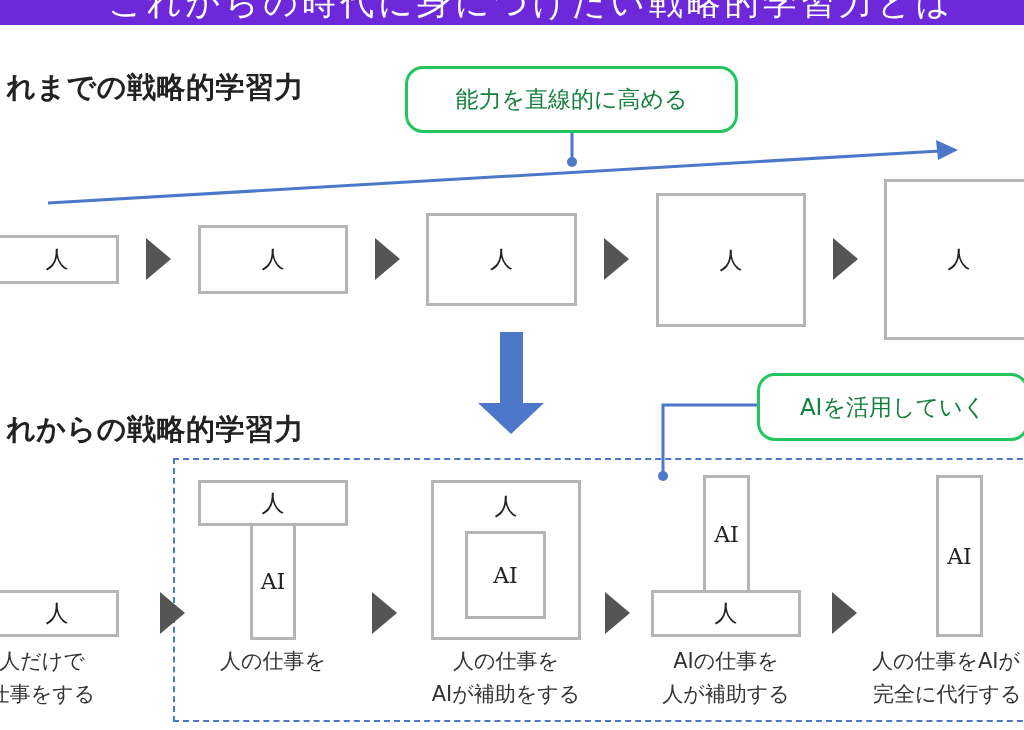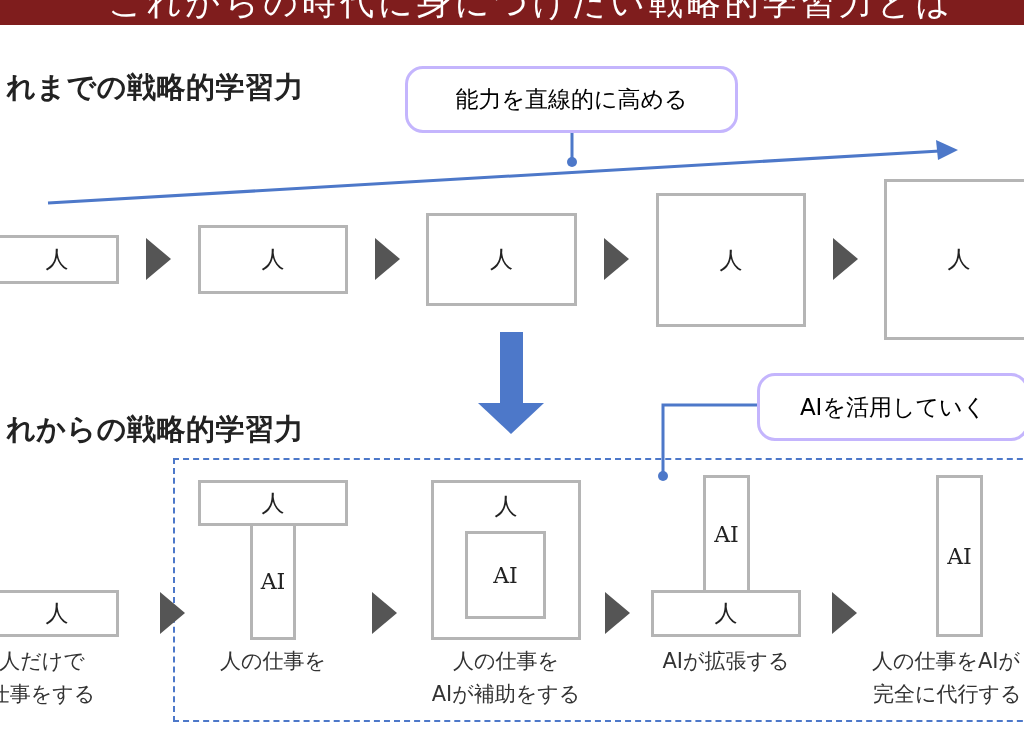--- a/index.html
+++ b/index.html
@@ -4,33 +4,33 @@
 <style>
   html, body { margin: 0; padding: 0; }
   body {
     width: 1024px; height: 730px; overflow: hidden; position: relative;
     background: #ffffff;
     font-family: "DejaVu Sans", sans-serif;
     color: #222222;
   }
   .header {
     position: absolute; left: 0; top: 0; width: 1024px; height: 25px;
-    background: #7f1d1d; overflow: hidden;
+    background: #6d28d9; overflow: hidden;
   }
   .header-title {
     position: absolute; left: 108px; top: -20px; white-space: nowrap;
     color: #ffffff; font-size: 34px; letter-spacing: 4px;
   }
   .section-title {
     position: absolute; white-space: nowrap; font-size: 29px; font-weight: bold;
     color: #222222; letter-spacing: 0.5px;
   }
   .callout {
-    position: absolute; border: 3px solid #c4b5fd; border-radius: 18px;
-    background: #ffffff; color: #000000; font-size: 23px;
+    position: absolute; border: 3px solid #22c55e; border-radius: 18px;
+    background: #ffffff; color: #15803d; font-size: 23px;
     display: flex; align-items: center; justify-content: center;
     white-space: nowrap; box-sizing: border-box;
   }
   .box {
     position: absolute; border: 3px solid #b5b5b5; background: #ffffff;
     box-sizing: border-box; display: flex; align-items: center; justify-content: center;
     font-size: 23px; color: #222222;
   }
   .box.ai { font-family: "DejaVu Serif", serif; font-size: 22px; }
   .box.top-label { align-items: flex-start; padding-top: 8px; }
@@ -109,21 +109,22 @@
 <div class="box ai" style="left:465px; top:531px; width:81px; height:88px;">AI</div>
 <div class="caption" style="left:406px; top:645px; width:200px;">
   <div>人の仕事を</div>
   <div>AIが補助をする</div>
 </div>
 <div class="tri" style="left:605px; top:592px;"></div>
 
 <div class="box ai" style="left:703px; top:475px; width:47px; height:118px;">AI</div>
 <div class="box" style="left:651px; top:590px; width:150px; height:47px;">人</div>
 <div class="caption" style="left:626px; top:645px; width:200px;">
-  <div>AIが拡張する</div>
+  <div>AIの仕事を</div>
+  <div>人が補助する</div>
 </div>
 <div class="tri" style="left:832px; top:592px;"></div>
 
 <div class="box ai" style="left:936px; top:475px; width:47px; height:162px;">AI</div>
 <div class="caption" style="left:872px; top:645px; width:200px; text-align:left;">
   <div>人の仕事をAIが</div>
   <div style="padding-left:1px;">完全に代行する</div>
 </div>
 
 </body></html>

